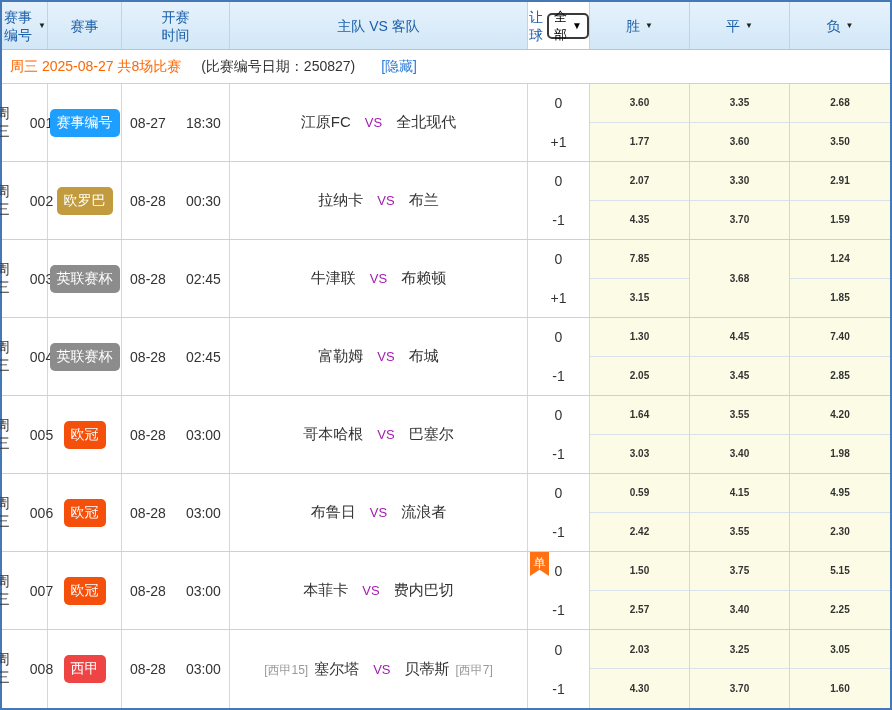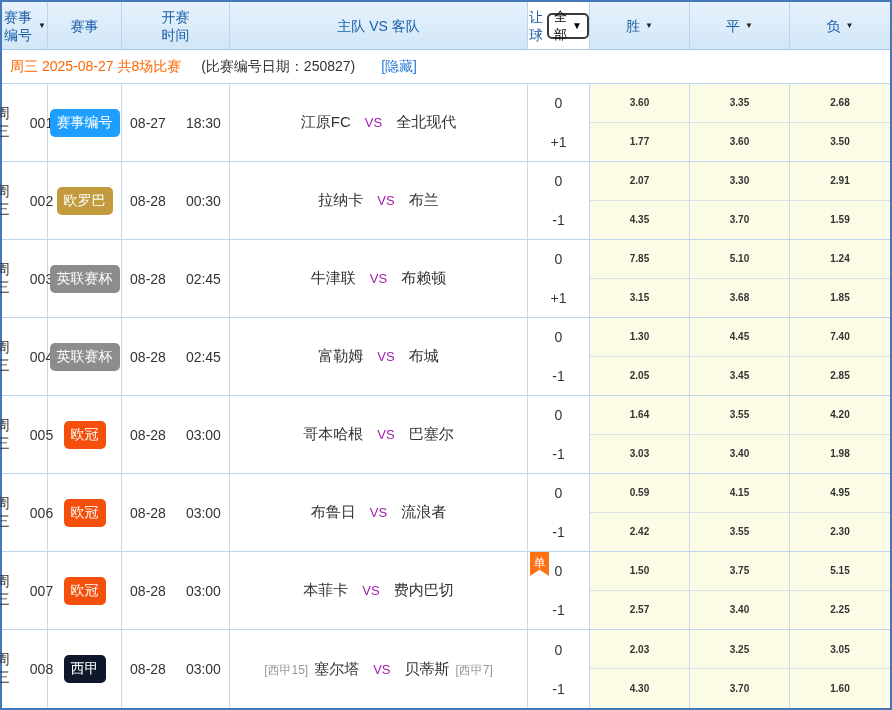--- a/index.html
+++ b/index.html
@@ -190,21 +190,20 @@
     <div class="cell handicap-cell">
 
       <span class="half">0</span>
       <span class="half">+1</span>
     </div>
     <div class="cell odds-cell">
       <span class="half top">7.85</span>
       <span class="half">3.15</span>
     </div>
     <div class="cell odds-cell">
-      <span class="half top">5.10</span>
       <span class="half">3.68</span>
     </div>
     <div class="cell odds-cell">
       <span class="half top">1.24</span>
       <span class="half">1.85</span>
     </div>
   </div>
 
   <div class="match-row">
     <div class="cell col2">
@@ -349,21 +348,21 @@
       <span class="half">2.25</span>
     </div>
   </div>
 
   <div class="match-row">
     <div class="cell col2">
       <span>周三</span>
       <span>008</span>
     </div>
     <div class="cell">
-      <span class="badge" style="background: #0f172a;">西甲</span>
+      <span class="badge" style="background: #ef4444;">西甲</span>
     </div>
     <div class="cell col2">
       <span>08-28</span>
       <span>03:00</span>
     </div>
     <div class="cell">
       <span class="teams">
         <span class="rank">[西甲15]</span><span>塞尔塔</span><span class="vs">VS</span><span>贝蒂斯</span><span class="rank">[西甲7]</span>
       </span>
     </div>

